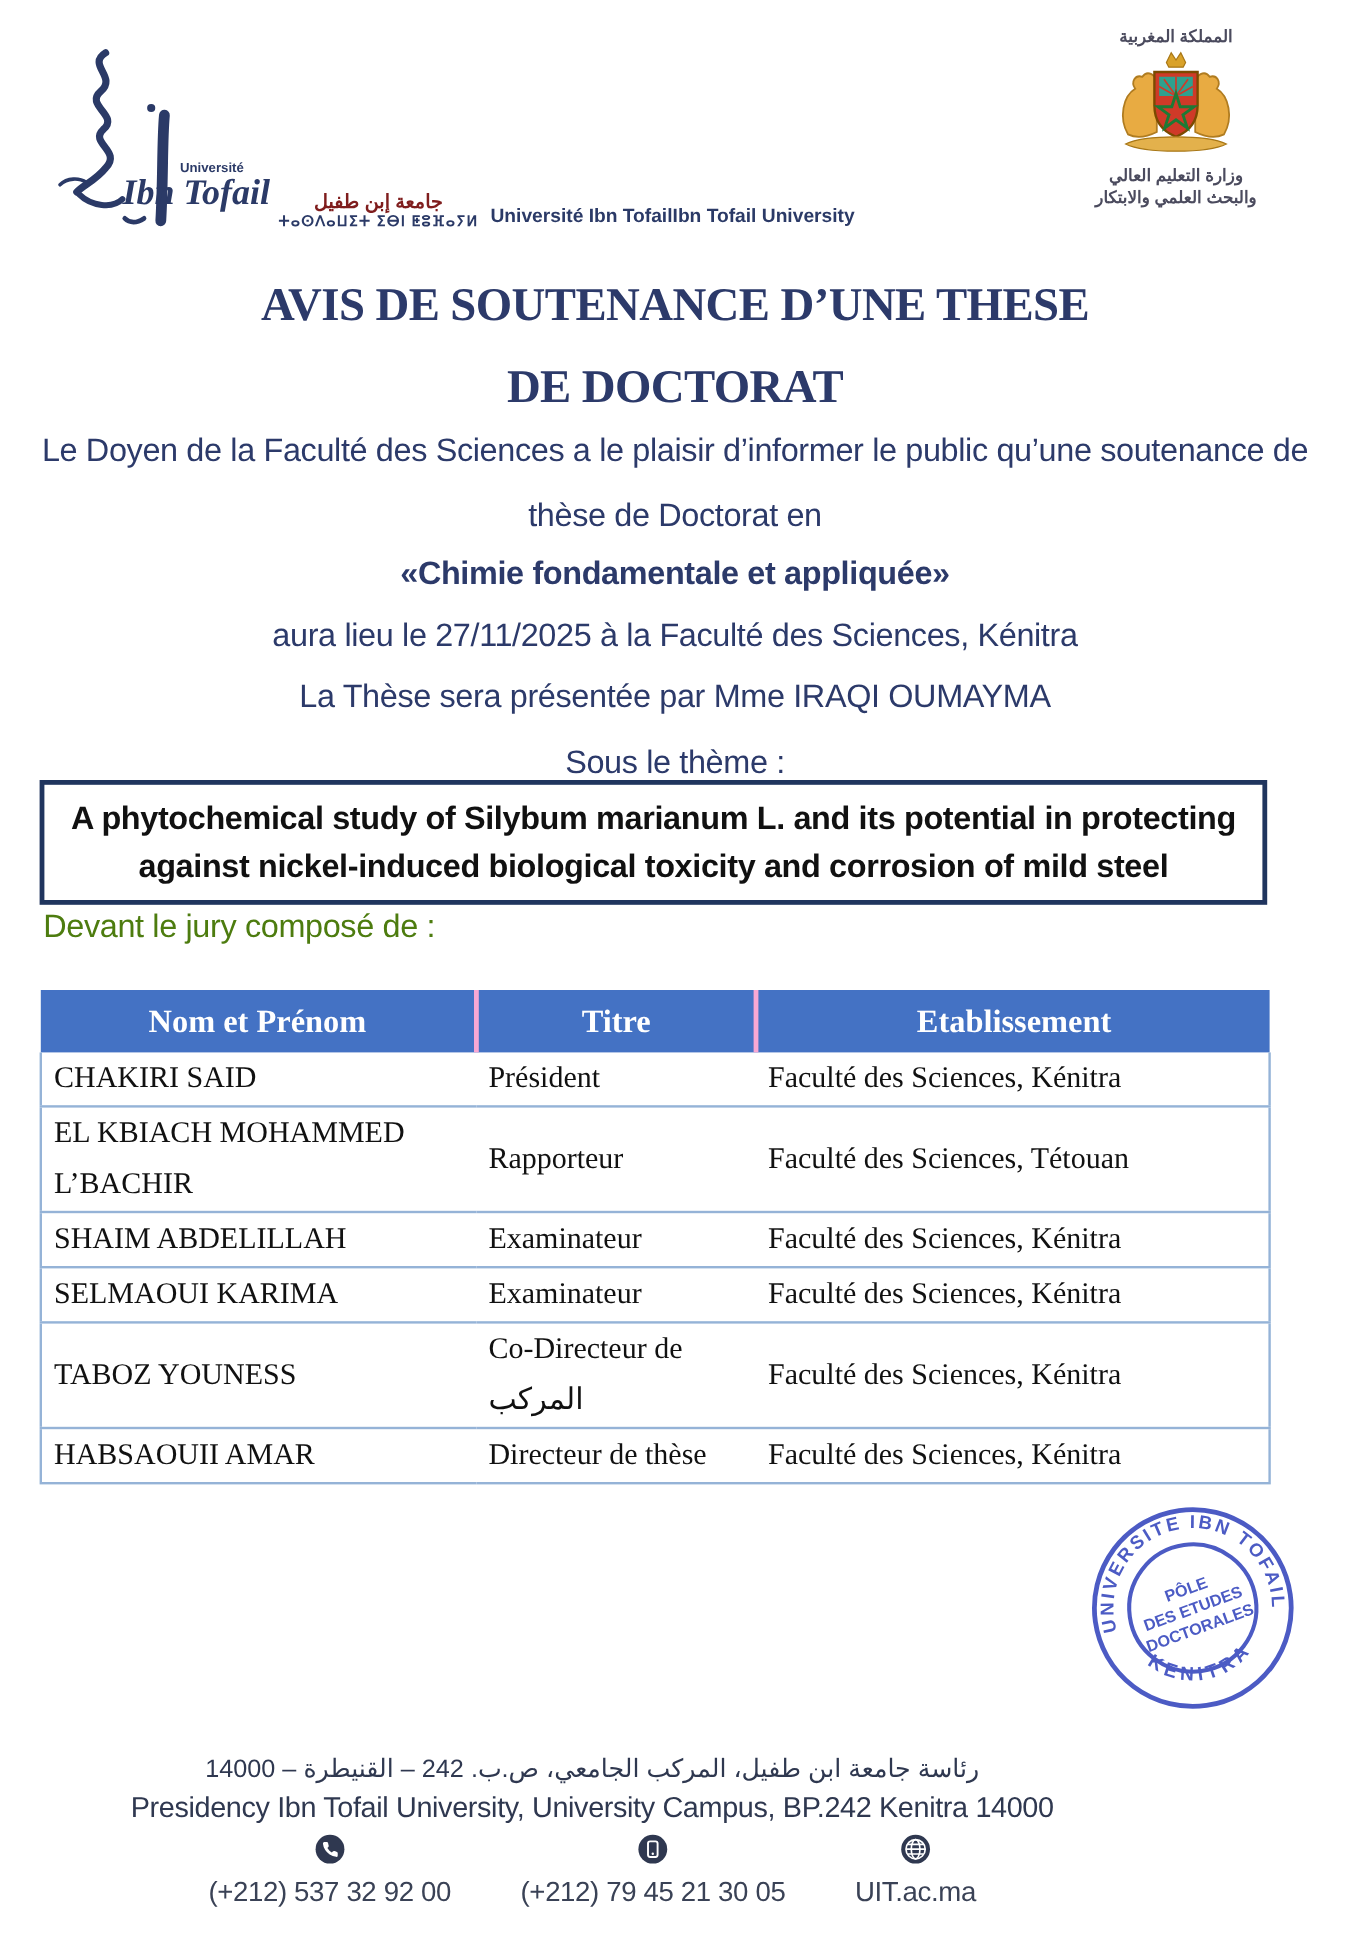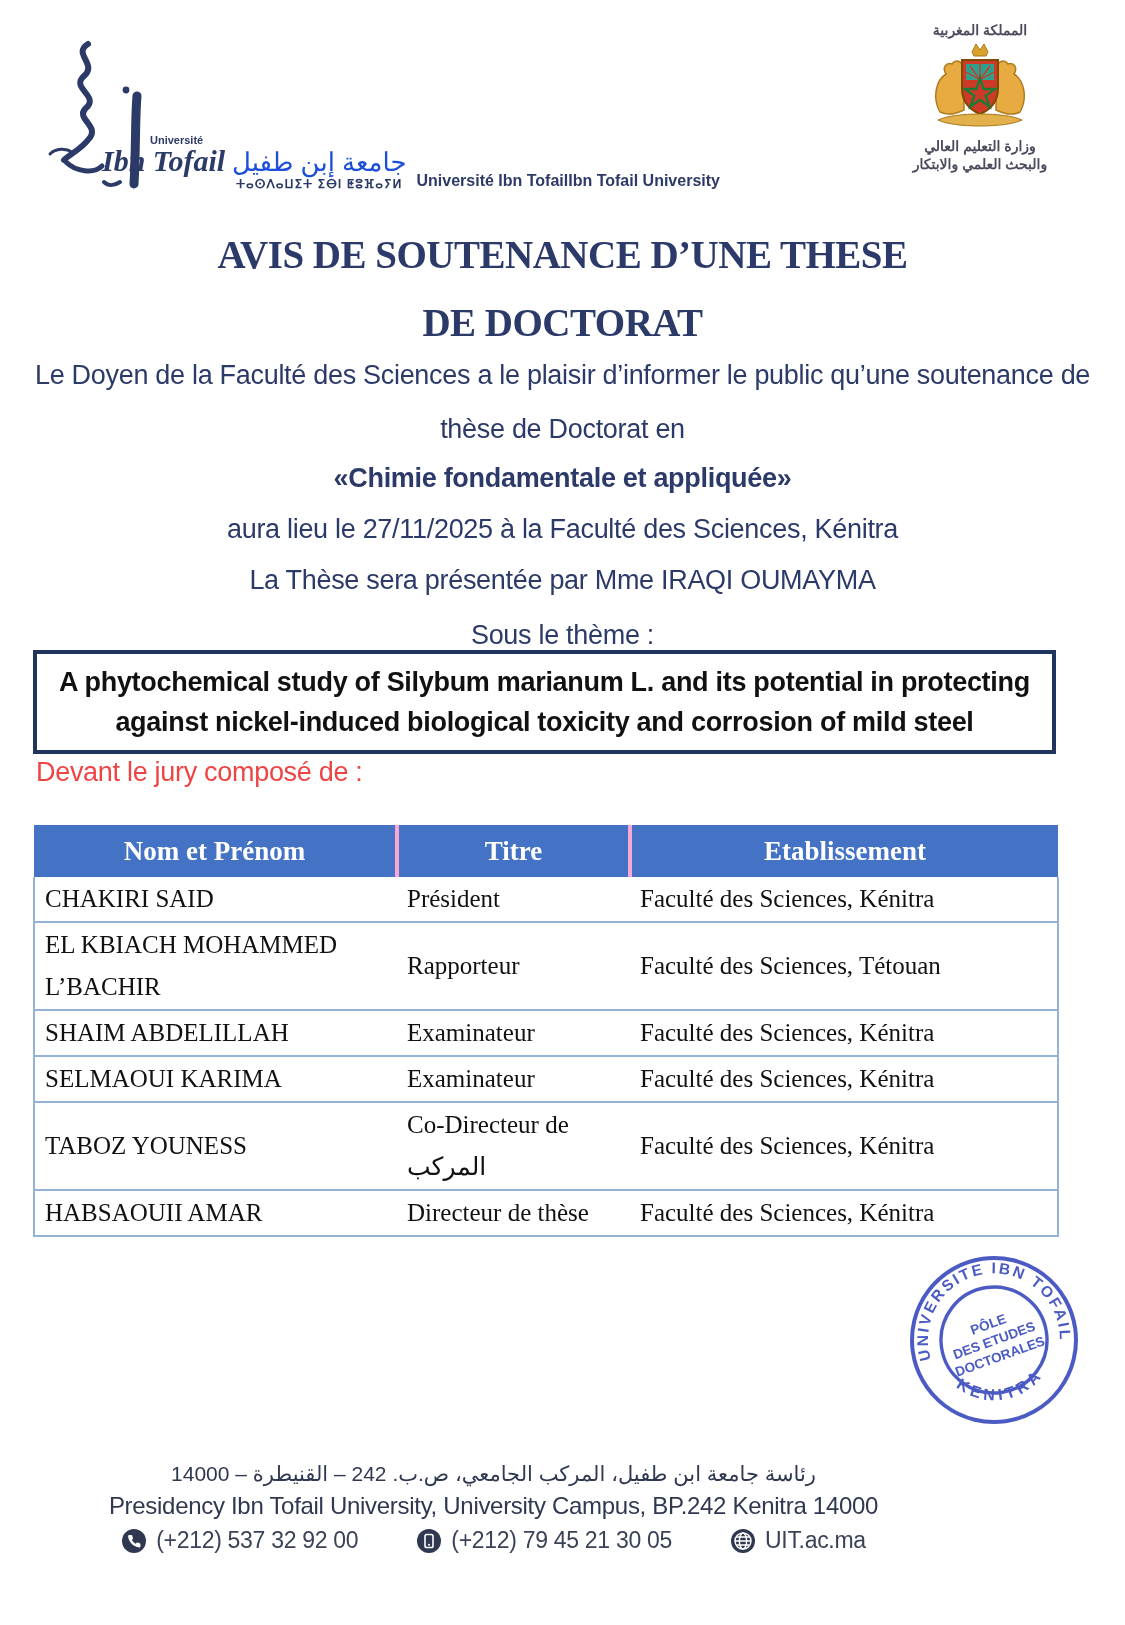--- a/index.html
+++ b/index.html
@@ -8,21 +8,21 @@
 
   
   .uni-logo{position:absolute;left:42px;top:34px;width:400px;height:160px;color:#2b3a67;}
   .uni-logo svg{position:absolute;left:0;top:0;}
   .logo-lockup{position:absolute;left:60px;top:100px;display:flex;align-items:flex-end;gap:10px;}
   .script-wrap{position:relative;width:120px;height:62px;}
   .script-small{position:absolute;left:48px;top:0;font-size:11px;font-weight:bold;color:#2b3a67;}
   .script-name{position:absolute;left:0;top:10px;font-family:"Liberation Serif",serif;
                font-style:italic;font-weight:bold;font-size:30px;color:#2b3a67;white-space:nowrap;}
   .logo-mid{display:flex;flex-direction:column;align-items:center;line-height:1.15;padding-bottom:4px;}
-  .logo-ar{font-size:26px;font-weight:normal;color:#1d4ed8;white-space:nowrap;}
+  .logo-ar{font-size:16px;font-weight:bold;color:#7f1d1d;white-space:nowrap;}
   .logo-tif{font-size:12px;font-weight:bold;color:#2b3a67;white-space:nowrap;letter-spacing:1px;}
   .logo-right{display:flex;flex-direction:row;line-height:1.3;padding-bottom:4px;align-items:center;}
   .logo-fr,.logo-en{font-size:16px;font-weight:bold;color:#2b3a67;white-space:nowrap;}
 
   .ministry{position:absolute;left:880px;top:22px;width:200px;text-align:center;color:#4b4b5e;}
   .ministry .ar-top{font-size:14px;font-weight:bold;direction:rtl;}
   .ministry .ar-bot{font-size:14px;font-weight:bold;direction:rtl;line-height:1.25;margin-top:2px;}
   .coa{display:block;margin:2px auto 0 auto;}
 
   
@@ -34,21 +34,21 @@
   .para{position:absolute;left:0;width:1125px;text-align:center;color:#2c3a6a;
         font-size:27px;letter-spacing:-0.3px;}
   .p1{top:360px;} .p2{top:414px;} .p3{top:463px;font-weight:bold;}
   .p4{top:514px;} .p5{top:565px;} .p6{top:620px;}
 
   .thesis-box{position:absolute;left:33px;top:650px;width:1023px;box-sizing:border-box;
               border:4px solid #20355e;padding:8px 14px;
               text-align:center;font-weight:bold;font-size:27px;color:#111111;
               line-height:40px;letter-spacing:-0.3px;background:#ffffff;}
 
-  .jury-caption{position:absolute;left:36px;top:757px;font-size:27px;color:#ef4444;letter-spacing:-0.3px;}
+  .jury-caption{position:absolute;left:36px;top:757px;font-size:27px;color:#4d7c0f;letter-spacing:-0.3px;}
 
   
   .jury-table{position:absolute;left:33px;top:825px;width:1024px;border-collapse:collapse;
               table-layout:fixed;font-family:"Liberation Serif",serif;}
   .jury-table th{background:#4472c4;color:#ffffff;font-weight:bold;font-size:27px;
                  height:52px;text-align:center;vertical-align:middle;padding:0;}
   .jury-table th + th{border-left:4px solid #f9a8d4;}
   .jury-table td{font-size:25px;color:#111111;line-height:42px;height:42px;
                  vertical-align:middle;padding:1px 8px 1px 10px;}
   .jury-table tbody tr{border-bottom:2px solid #95b3d7;}
@@ -56,21 +56,21 @@
 
   
   .stamp{position:absolute;left:898px;top:1244px;opacity:0.92;}
 
   
   .footer{position:absolute;left:0;top:1462px;width:987px;text-align:center;color:#343c52;}
   .f-ar{font-size:21px;direction:rtl;color:#2f3850;}
   .f-en{font-size:24px;margin-top:6px;letter-spacing:-0.3px;color:#2f3850;}
   .f-contacts{margin-top:7px;display:flex;justify-content:center;gap:58px;align-items:center;
               font-size:23px;letter-spacing:-0.3px;color:#3a4256;}
-  .contact{display:flex;align-items:center;gap:9px;}
+  .contact{display:flex;align-items:center;gap:9px;flex-direction:column;}
 </style>
 </head>
 <body>
 
 <div class="page">
 
   <div class="uni-logo">
     <svg width="130" height="160" viewBox="0 0 130 160">
       <g fill="none" stroke="#2b3a67" stroke-linecap="round">
         <path d="M46,10 C30,20 56,30 42,42 C28,54 58,62 44,74 C32,85 60,92 46,106 C38,116 28,120 22,126" stroke-width="6"></path>

